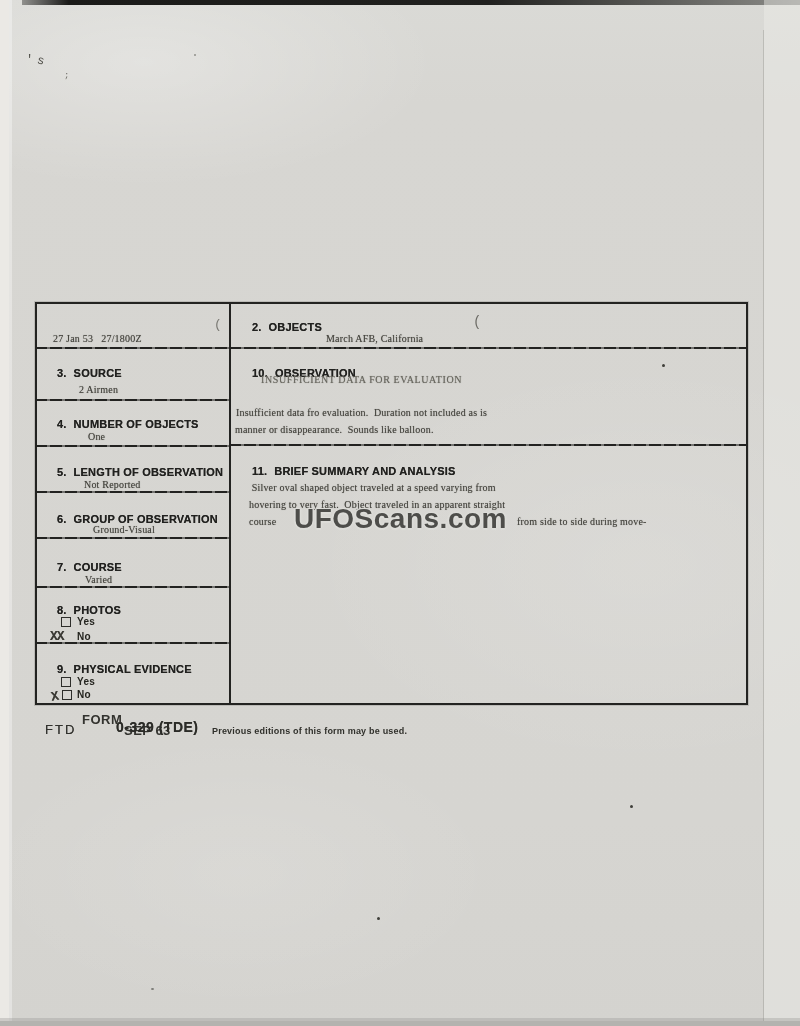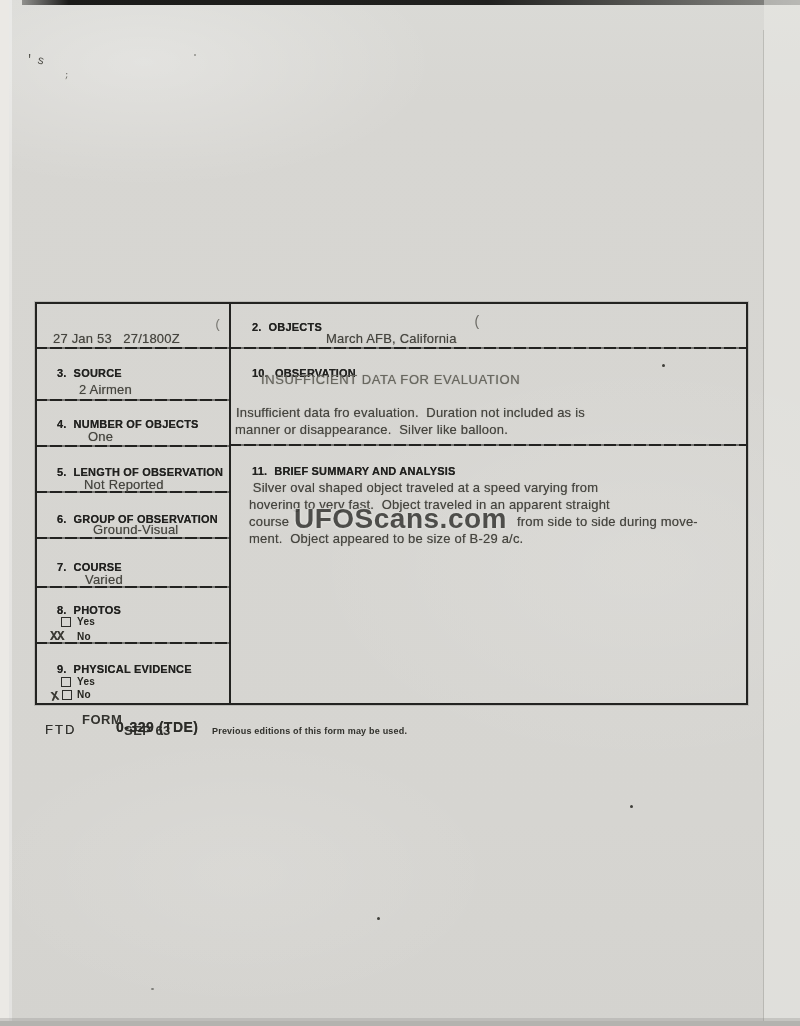--- a/index.html
+++ b/index.html
@@ -26,21 +26,21 @@
   
   .card{position:absolute;left:35px;top:302px;width:709px;height:399px;
         border:2px solid #232321;box-shadow:0 0 0 1px rgba(35,35,33,.15);}
   .hl{position:absolute;height:2px;
       background:repeating-linear-gradient(90deg,#222220 0 12px,rgba(34,34,32,.55) 12px 15px);}
   .vl{position:absolute;width:2px;background:#232321;}
   
   .lbl{position:absolute;font-weight:bold;font-size:11px;color:#21211f;
        letter-spacing:.2px;white-space:pre;text-shadow:0 0 .4px rgba(33,33,31,.8);}
   .lbl .num{display:inline-block;margin-right:7px;}
-  .tw{position:absolute;font-family:Liberation Sans, sans-serif;font-size:13px;
+  .tw{position:absolute;font-family:Liberation Serif, serif;font-size:10px;
       color:#45443e;white-space:pre;letter-spacing:.2px;line-height:17px;
       text-shadow:0 0 .8px rgba(69,68,62,.6);}
   .tw.stamp{color:#68675f;letter-spacing:.6px;text-shadow:0 0 1px rgba(104,103,95,.7);}
   .box{position:absolute;width:8px;height:8px;border:1.5px solid #2d2d2a;background:transparent;}
   .yn{position:absolute;font-weight:bold;font-size:10px;color:#24241f;letter-spacing:.3px;}
   .mark{position:absolute;font-family:"Liberation Mono",monospace;font-weight:bold;
         font-size:13px;color:#3b3a35;text-shadow:0 0 .6px rgba(59,58,53,.7);}
   .watermark{position:absolute;left:294px;top:503px;font-weight:bold;font-size:28px;
         letter-spacing:.5px;color:#39393656;color:#3b3b38;z-index:5;
         text-shadow:-1.5px 0 #dededa,1.5px 0 #dededa,0 -1.5px #dededa,0 1.5px #dededa,
@@ -100,40 +100,39 @@
   <div class="lbl" style="left:44px;top:355px;">
     <span class="num">3.</span><span>SOURCE</span>
   </div>
   <div class="tw" style="left:79px;top:381px;">2 Airmen</div>
 
   <div class="lbl" style="left:239px;top:355px;">
     <span class="num">10.</span><span>OBSERVATION</span>
   </div>
   <div class="tw stamp" style="left:261px;top:371px;">INSUFFICIENT DATA FOR EVALUATION</div>
   <div class="tw" style="left:236px;top:404px;">Insufficient data fro evaluation.  Duration not included as is</div>
-  <div class="tw" style="left:235px;top:421px;">manner or disappearance.  Silver like balloon.</div>
+  <div class="tw" style="left:235px;top:421px;">manner or disappearance.  Sounds like balloon.</div>
 
   <div class="lbl" style="left:44px;top:406px;">
     <span class="num">4.</span><span>NUMBER OF OBJECTS</span>
   </div>
   <div class="tw" style="left:88px;top:428px;">One</div>
 
   <div class="lbl" style="left:44px;top:454px;">
     <span class="num">5.</span><span>LENGTH OF OBSERVATION</span>
   </div>
   <div class="tw" style="left:84px;top:476px;">Not Reported</div>
 
   <div class="lbl" style="left:239px;top:453px;">
     <span class="num">11.</span><span>BRIEF SUMMARY AND ANALYSIS</span>
   </div>
   <div class="tw" style="left:249px;top:479px;"> Silver oval shaped object traveled at a speed varying from</div>
   <div class="tw" style="left:249px;top:496px;">hovering to very fast.  Object traveled in an apparent straight</div>
   <div class="tw" style="left:249px;top:513px;">course</div>
   <div class="tw" style="left:517px;top:513px;">from side to side during move-</div>
-  <div class="tw" style="left:249px;top:530px;">ment.  Object appeared to be size of B-29 a/c.</div>
 
   <div class="watermark">UFOScans.com</div>
 
   <div class="lbl" style="left:44px;top:501px;">
     <span class="num">6.</span><span>GROUP OF OBSERVATION</span>
   </div>
   <div class="tw" style="left:93px;top:521px;">Ground-Visual</div>
 
   <div class="lbl" style="left:44px;top:549px;">
     <span class="num">7.</span><span>COURSE</span>

